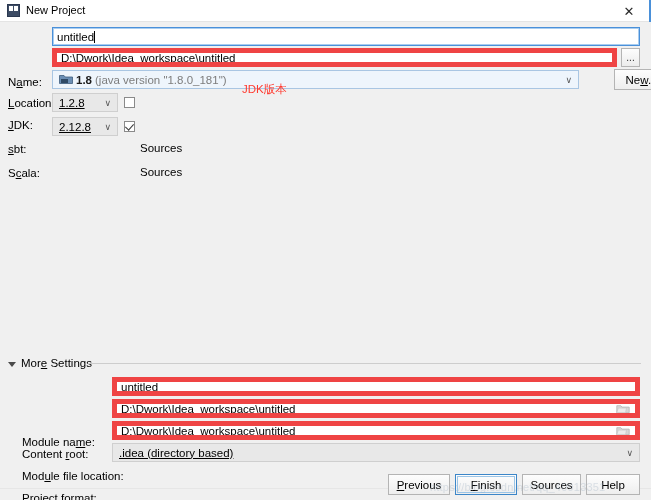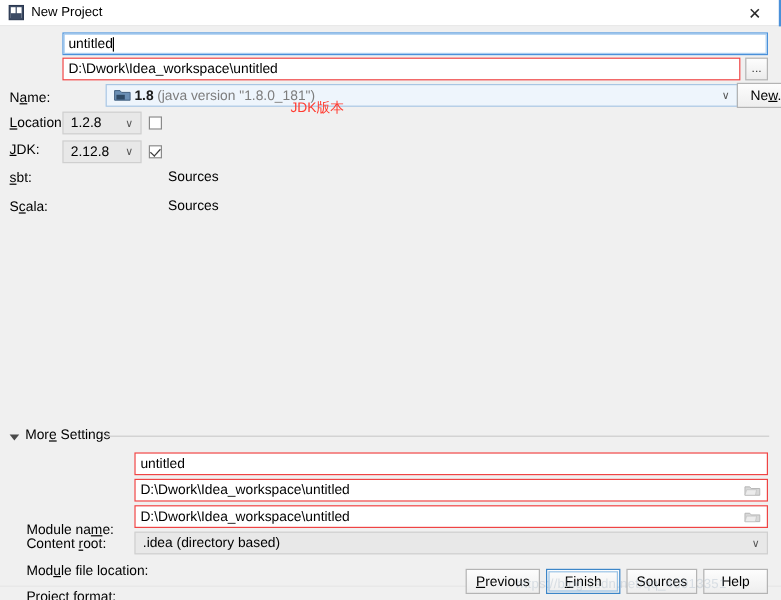--- a/index.html
+++ b/index.html
@@ -74,21 +74,21 @@
     color: #000;
     white-space: nowrap;
     margin-top: 44px;
   }
   .lbl u { text-decoration: underline; }
 
   .field {
     position: absolute;
     box-sizing: border-box;
     background: #ffffff;
-    border: 1px solid #ef4444;
+    border: 5px solid #ef4444;
     font-size: 11.5px;
     color: #000;
     padding: 2px 4px;
     display: flex;
     align-items: center;
     white-space: nowrap;
     overflow: hidden;
   }
   .field.focused {
     border: 1px solid #4a90d9;
@@ -121,25 +121,25 @@
     position: absolute;
     right: 6px; top: 50%;
     transform: translateY(-50%);
     color: #555;
     font-size: 9px;
     line-height: 1;
   }
   .combo.jdk {
     background: #eef5fc;
     border: 1px solid #a9c6e3;
-    margin-left: 36px;
   }
   .combo.flat {
     background: #e8e8e8;
     border: 1px solid #cfcfcf;
+    text-decoration: underline;
   }
 
   .btn {
     position: absolute;
     box-sizing: border-box;
     background: linear-gradient(#fdfdfd, #eeeeee);
     border: 1px solid #b4b4b4;
     font-size: 11.5px;
     color: #000;
     display: flex;

